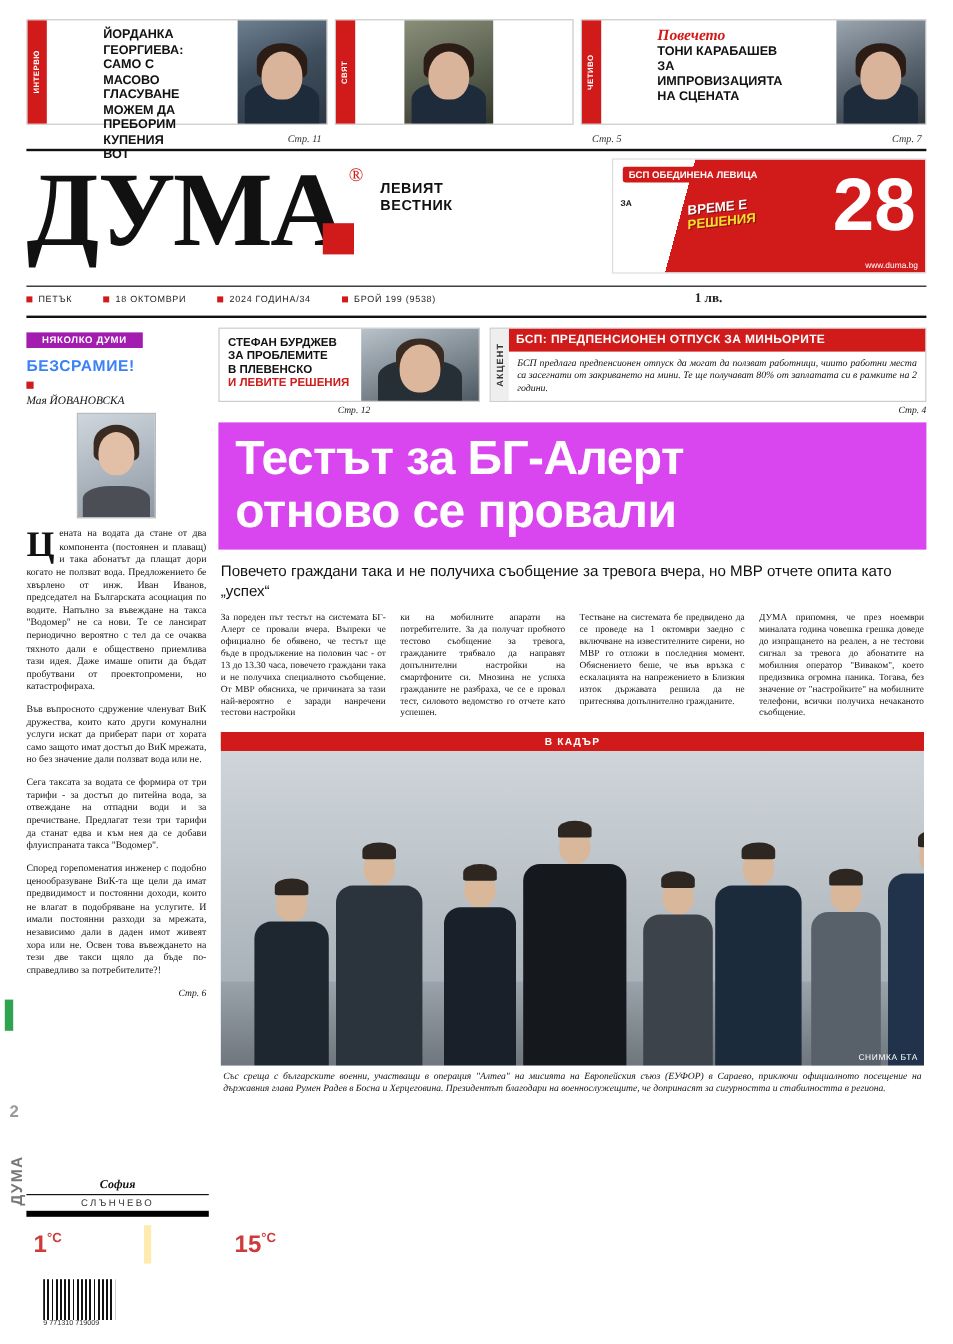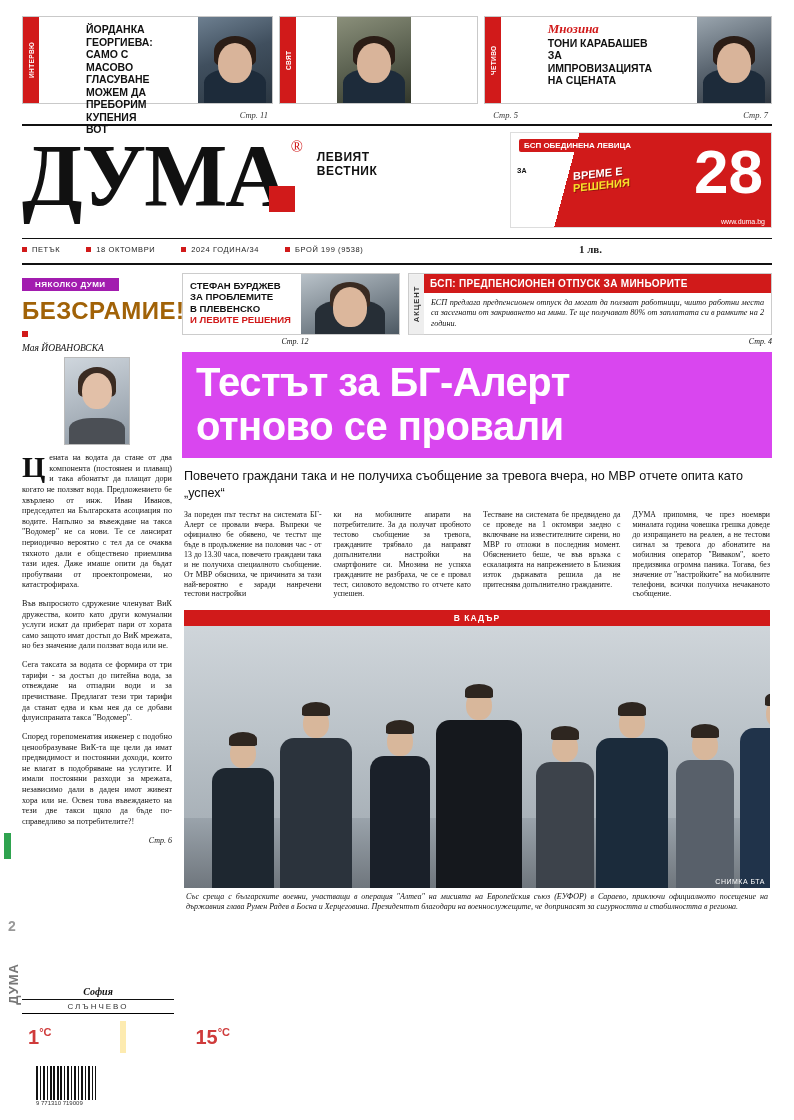--- a/index.html
+++ b/index.html
@@ -201,22 +201,22 @@
     display:inline-block;
     background:#a21caf; color:#fff;
     font-family:"Liberation Sans", sans-serif;
     font-size:8px; font-weight:bold;
     padding:2px 13px;
     letter-spacing:.5px;
   }
   .editorial-title {
     font-family:"Liberation Sans", sans-serif;
     font-weight:bold;
-    font-size:24px;
-    color:#a16207;
+    font-size:13px;
+    color:#3b82f6;
     margin:6px 0 6px 0;
     letter-spacing:.5px;
   }
   .author-line { display:flex; align-items:center; gap:6px; margin-bottom:6px; }
   .author-sq { width:6px; height:6px; background:#d11a1a; }
   .author-name { font-style:italic; font-size:9.5px; }
   .author-photo {
     width:66px; height:88px;
     margin:4px auto 8px auto;
     background:linear-gradient(160deg,#cfd6dd,#8d98a3);
@@ -372,21 +372,21 @@
   
   .weather { margin-top:10px; }
   .weather-city {
     text-align:center; font-style:italic; font-weight:bold;
     font-size:10px; padding:2px 0;
   }
   .weather-cond {
     text-align:center;
     font-family:"Liberation Sans", sans-serif;
     font-size:8px; letter-spacing:2px;
-    border-top:1px solid #111; border-bottom:1px solid #000000;
+    border-top:1px solid #111; border-bottom:5px solid #000000;
     padding:2px 0; color:#333;
   }
   .weather-row {
     display:flex; align-items:center; justify-content:space-between;
     padding:8px 6px 4px 6px;
     gap:36px;
   }
   .temp { font-family:"Liberation Sans", sans-serif; font-size:20px; color:#cf3b3b; font-weight:bold; }
   .temp .deg { font-size:11px; vertical-align:super; }
   .sun { width:26px; height:26px; border-radius:50%; background:#f5c518; box-shadow:0 0 0 3px #fdebb0; }
@@ -421,21 +421,21 @@
       <div class="teaser-photo ph-2">
         <div class="ph-body"></div>
           <div class="ph-hair"></div>
           <div class="ph-face"></div>
       </div>
     </div>
 
     <div class="teaser">
       <div class="teaser-tag">ЧЕТИВО</div>
       <div class="teaser-text">
-        <span class="script">Мнозина</span>
+        <span class="script">Повечето</span>
         <span>ТОНИ КАРАБАШЕВ ЗА ИМПРОВИЗАЦИЯТА НА СЦЕНАТА</span>
       </div>
       <div class="teaser-photo ph-3">
         <div class="ph-body"></div>
           <div class="ph-hair"></div>
           <div class="ph-face"></div>
       </div>
     </div>
   </div>
 

